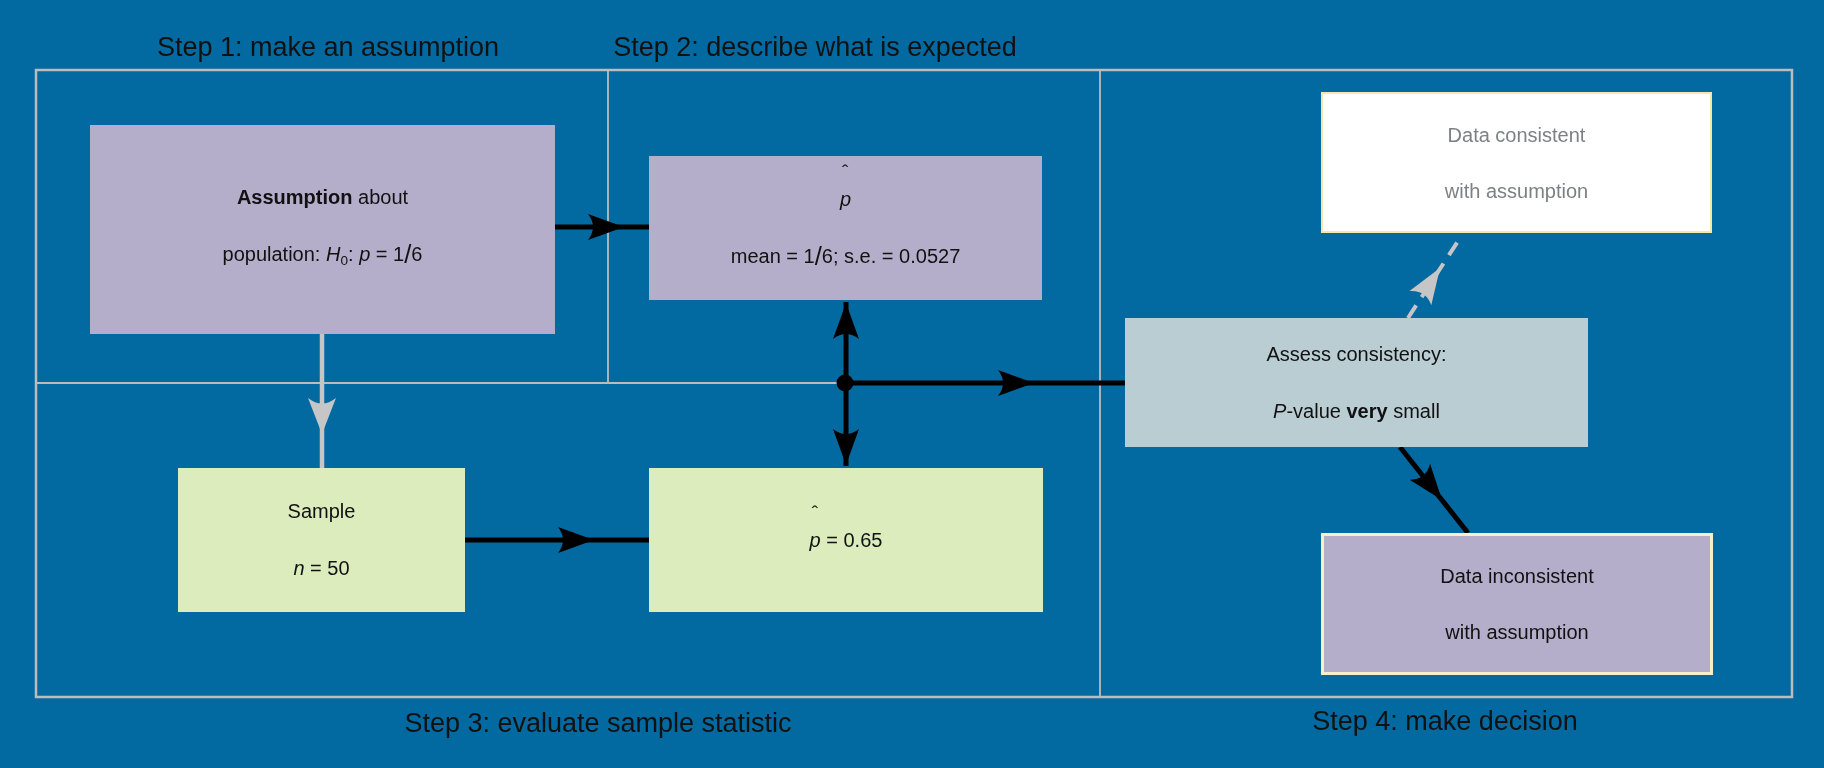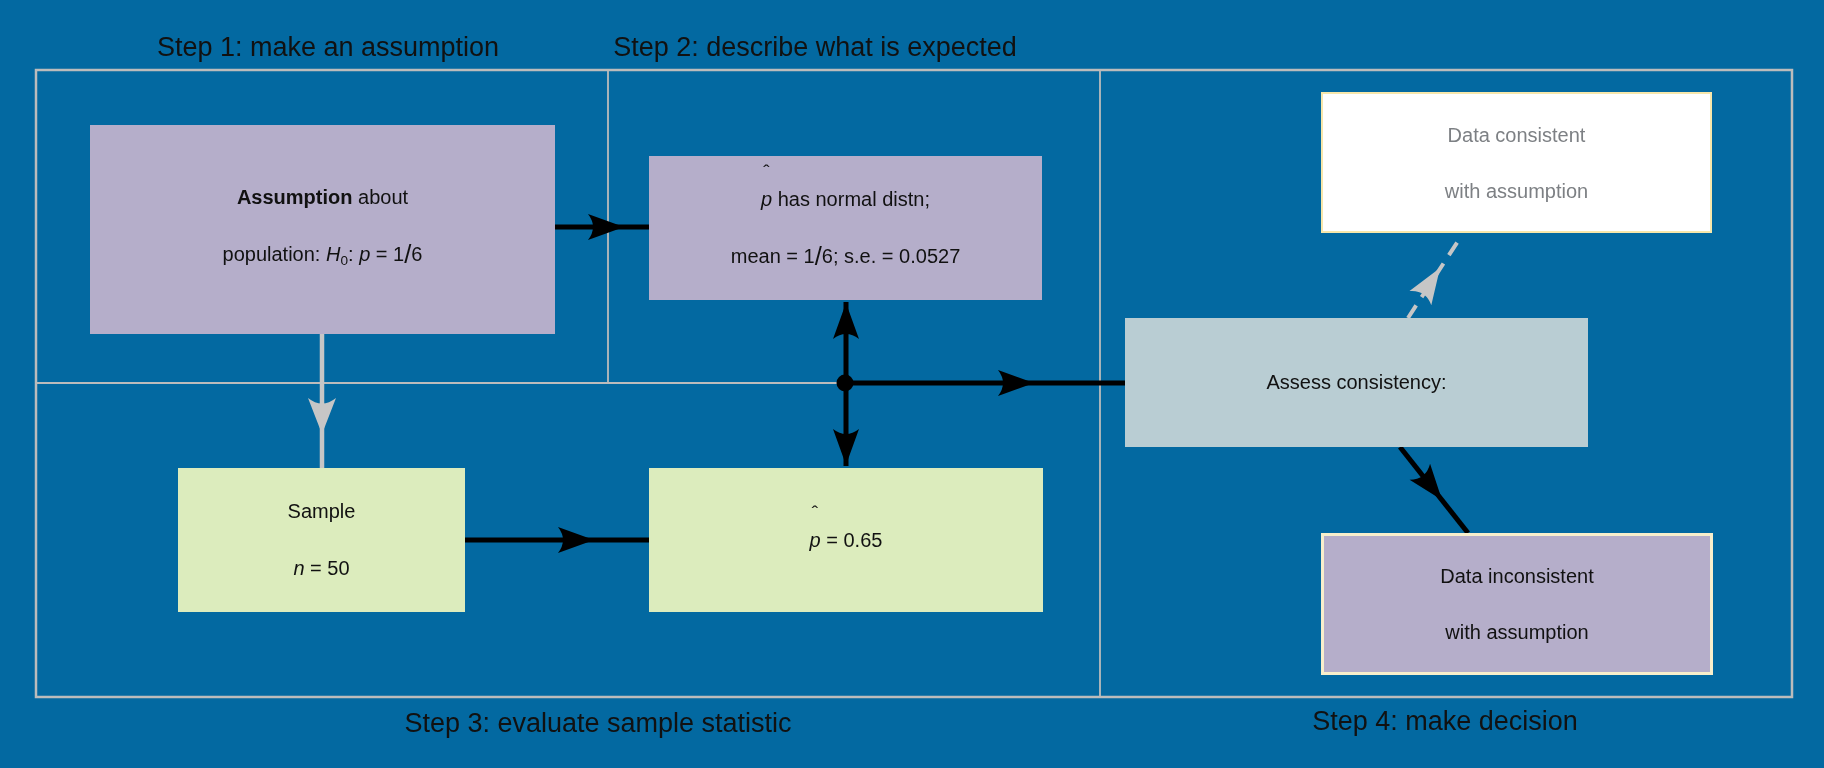--- a/index.html
+++ b/index.html
@@ -96,35 +96,36 @@
   <div class="step-label pos-step2">Step 2: describe what is expected</div>
   <div class="step-label pos-step3">Step 3: evaluate sample statistic</div>
   <div class="step-label pos-step4">Step 4: make decision</div>
 
   <div class="flow-box fill-purple pos-assumption">
     <div><span class="b">Assumption</span><span> about</span></div>
     <div><span>population: </span><span class="it">H</span><span class="sub">0</span><span>: </span><span class="it">p</span><span> = 1</span><span class="fs">/</span><span>6</span></div>
   </div>
 
   <div class="flow-box fill-purple pos-expected">
-    <div><span class="phat"><span class="it">p</span><span class="hat">ˆ</span></span><span> has normal distn;</span></div>
+    <div><span class="phat"><span class="it">p</span><span class="hat">ˆ</span></span></div>
     <div><span>mean = 1</span><span class="fs">/</span><span>6; s.e. = 0.0527</span></div>
   </div>
 
   <div class="flow-box fill-green pos-sample">
     <div><span>Sample</span></div>
     <div><span class="it">n</span><span> = 50</span></div>
   </div>
 
   <div class="flow-box fill-green pos-stat">
     <div><span class="phat"><span class="it">p</span><span class="hat">ˆ</span></span><span> = 0.65</span></div>
   </div>
 
   <div class="flow-box fill-teal pos-assess">
     <div><span>Assess consistency:</span></div>
+    <div><span class="it">P</span><span>-value </span><span class="b">very</span><span> small</span></div>
   </div>
 
   <div class="flow-box box-consistent pos-consistent">
     <div><span>Data consistent</span></div>
     <div><span>with assumption</span></div>
   </div>
 
   <div class="flow-box box-inconsistent pos-inconsistent">
     <div><span>Data inconsistent</span></div>
     <div><span>with assumption</span></div>

